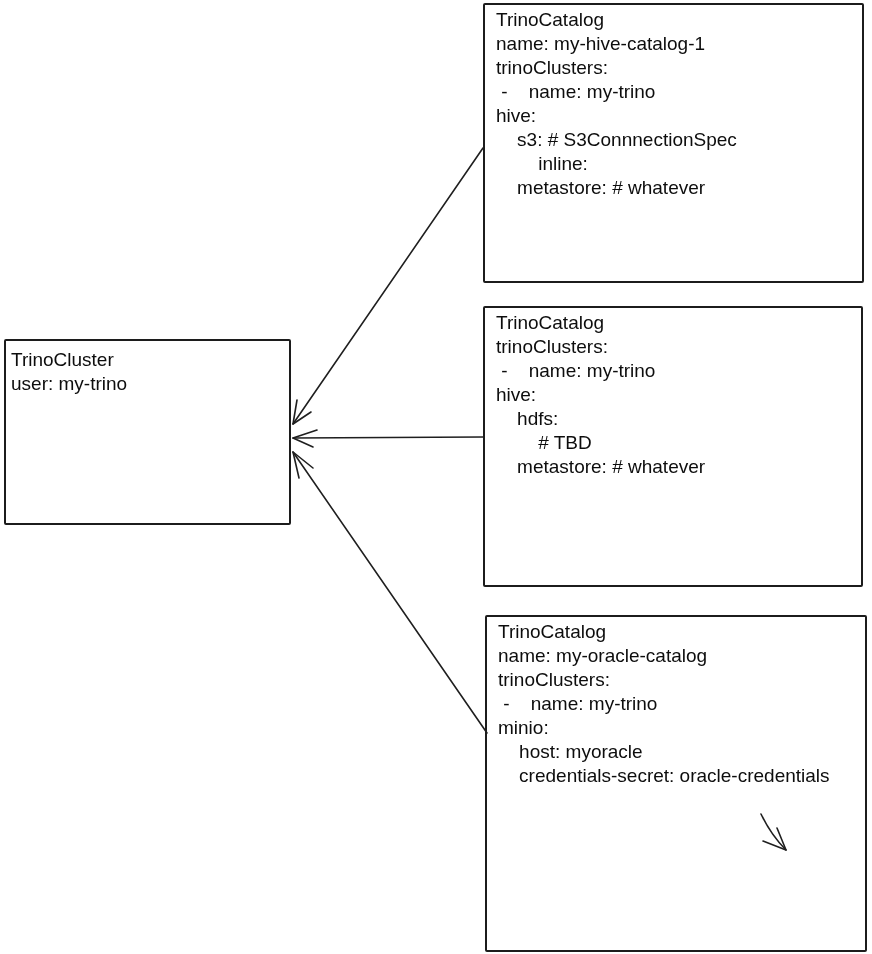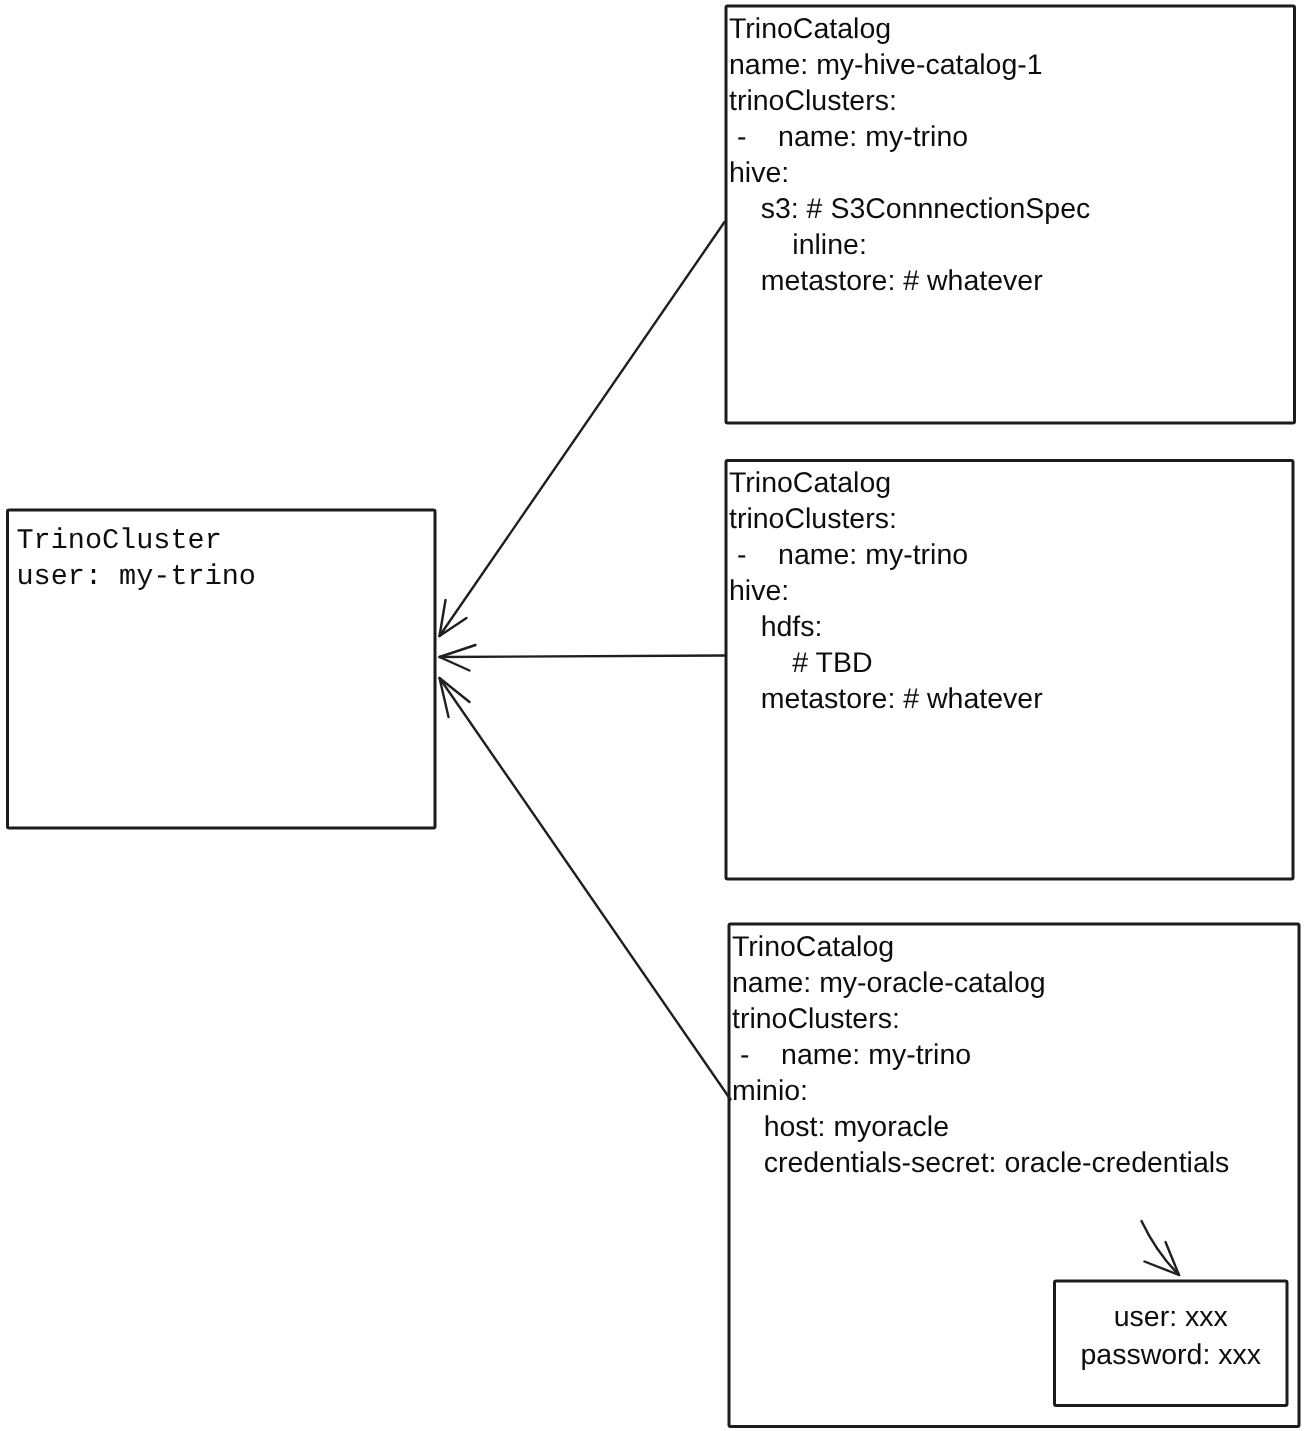--- a/index.html
+++ b/index.html
@@ -32,26 +32,25 @@
     font-size: 19px;
     line-height: 24px;
   }
   .box .line {
     white-space: pre;
   }
   .node-cluster {
     left: 4px;
     top: 339px;
     width: 287px;
-    height: 214px;
+    height: 186px;
     padding: 7px 5px;
-    font-family: Liberation Mono, monospace;
   }
   .node-catalog {
-    padding: 3px 1px;
+    padding: 3px 11px;
   }
   .node-catalog-1 {
     left: 483px;
     top: 3px;
     width: 381px;
     height: 280px;
   }
   .node-catalog-2 {
     left: 483px;
     top: 306px;
@@ -125,18 +124,14 @@
   <div class="box node-catalog node-catalog-3">
       <div class="line">TrinoCatalog</div>
       <div class="line">name: my-oracle-catalog</div>
       <div class="line">trinoClusters:</div>
       <div class="line"> -    name: my-trino</div>
       <div class="line">minio:</div>
       <div class="line">    host: myoracle</div>
       <div class="line">    credentials-secret: oracle-credentials</div>
     </div>
 
-  <div class="box node-secret">
-      <div class="line">user: xxx</div>
-      <div class="line">password: xxx</div>
-    </div>
 
 </div>
 
 </body></html>

